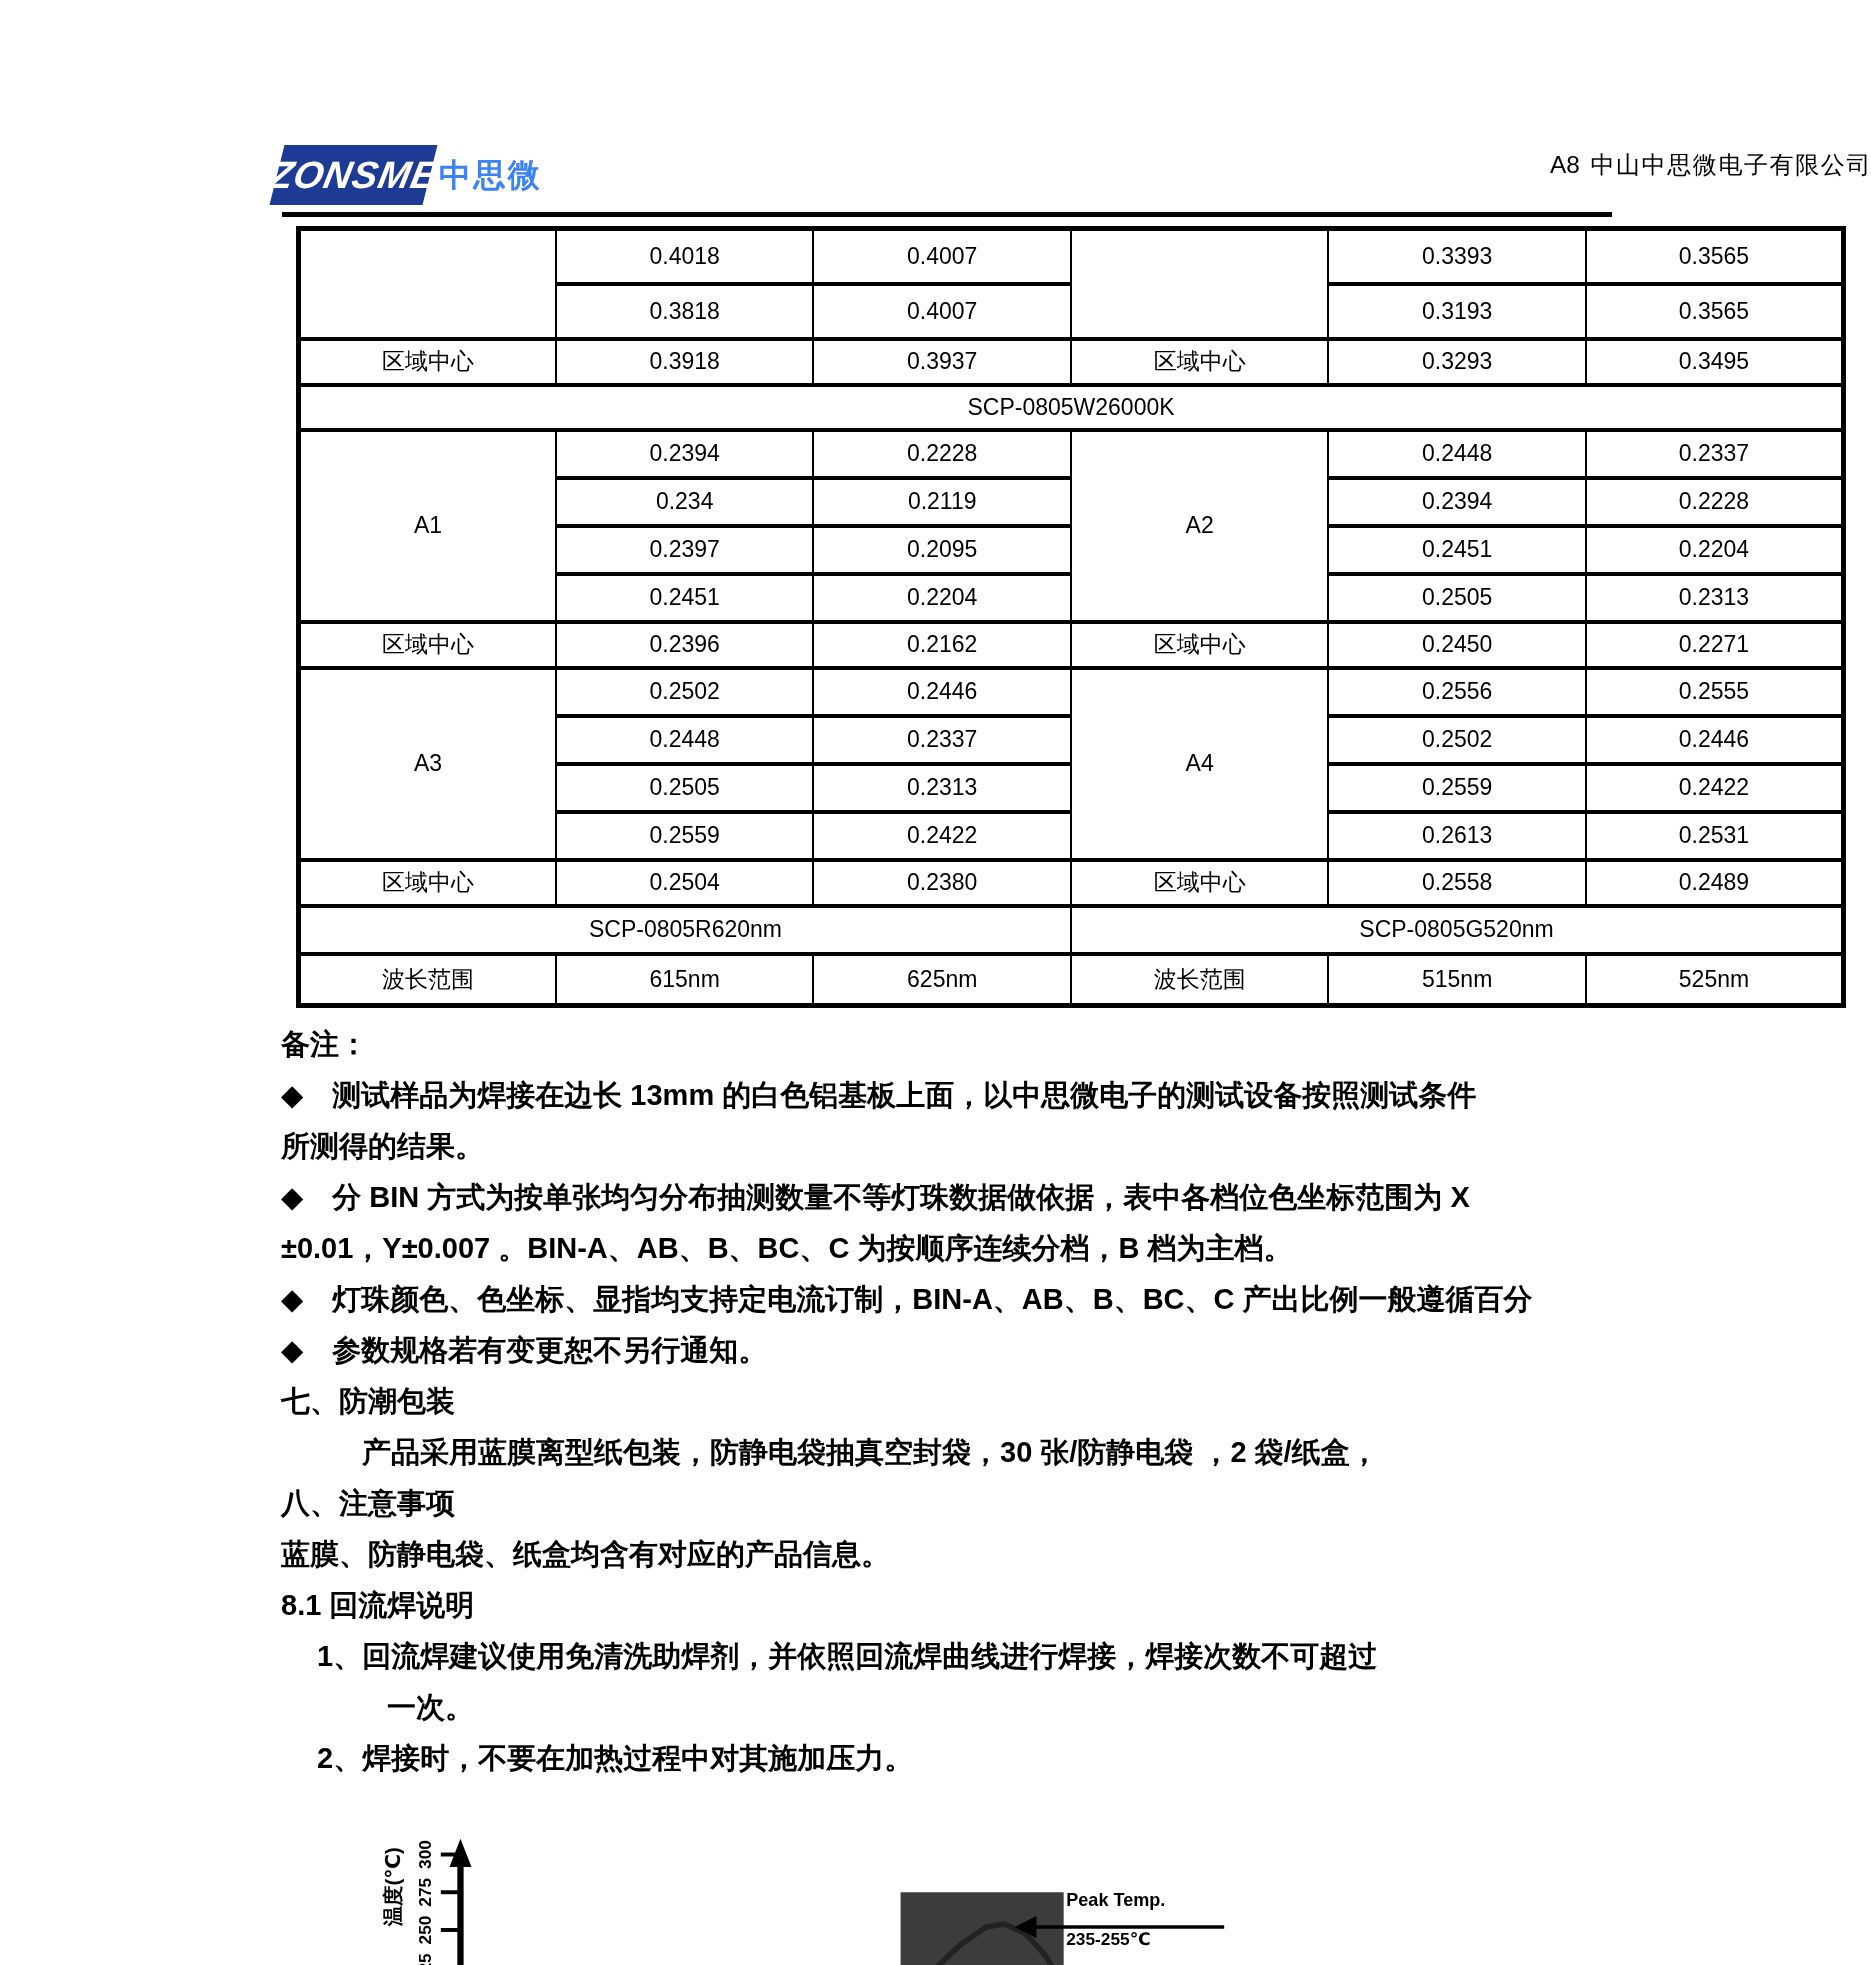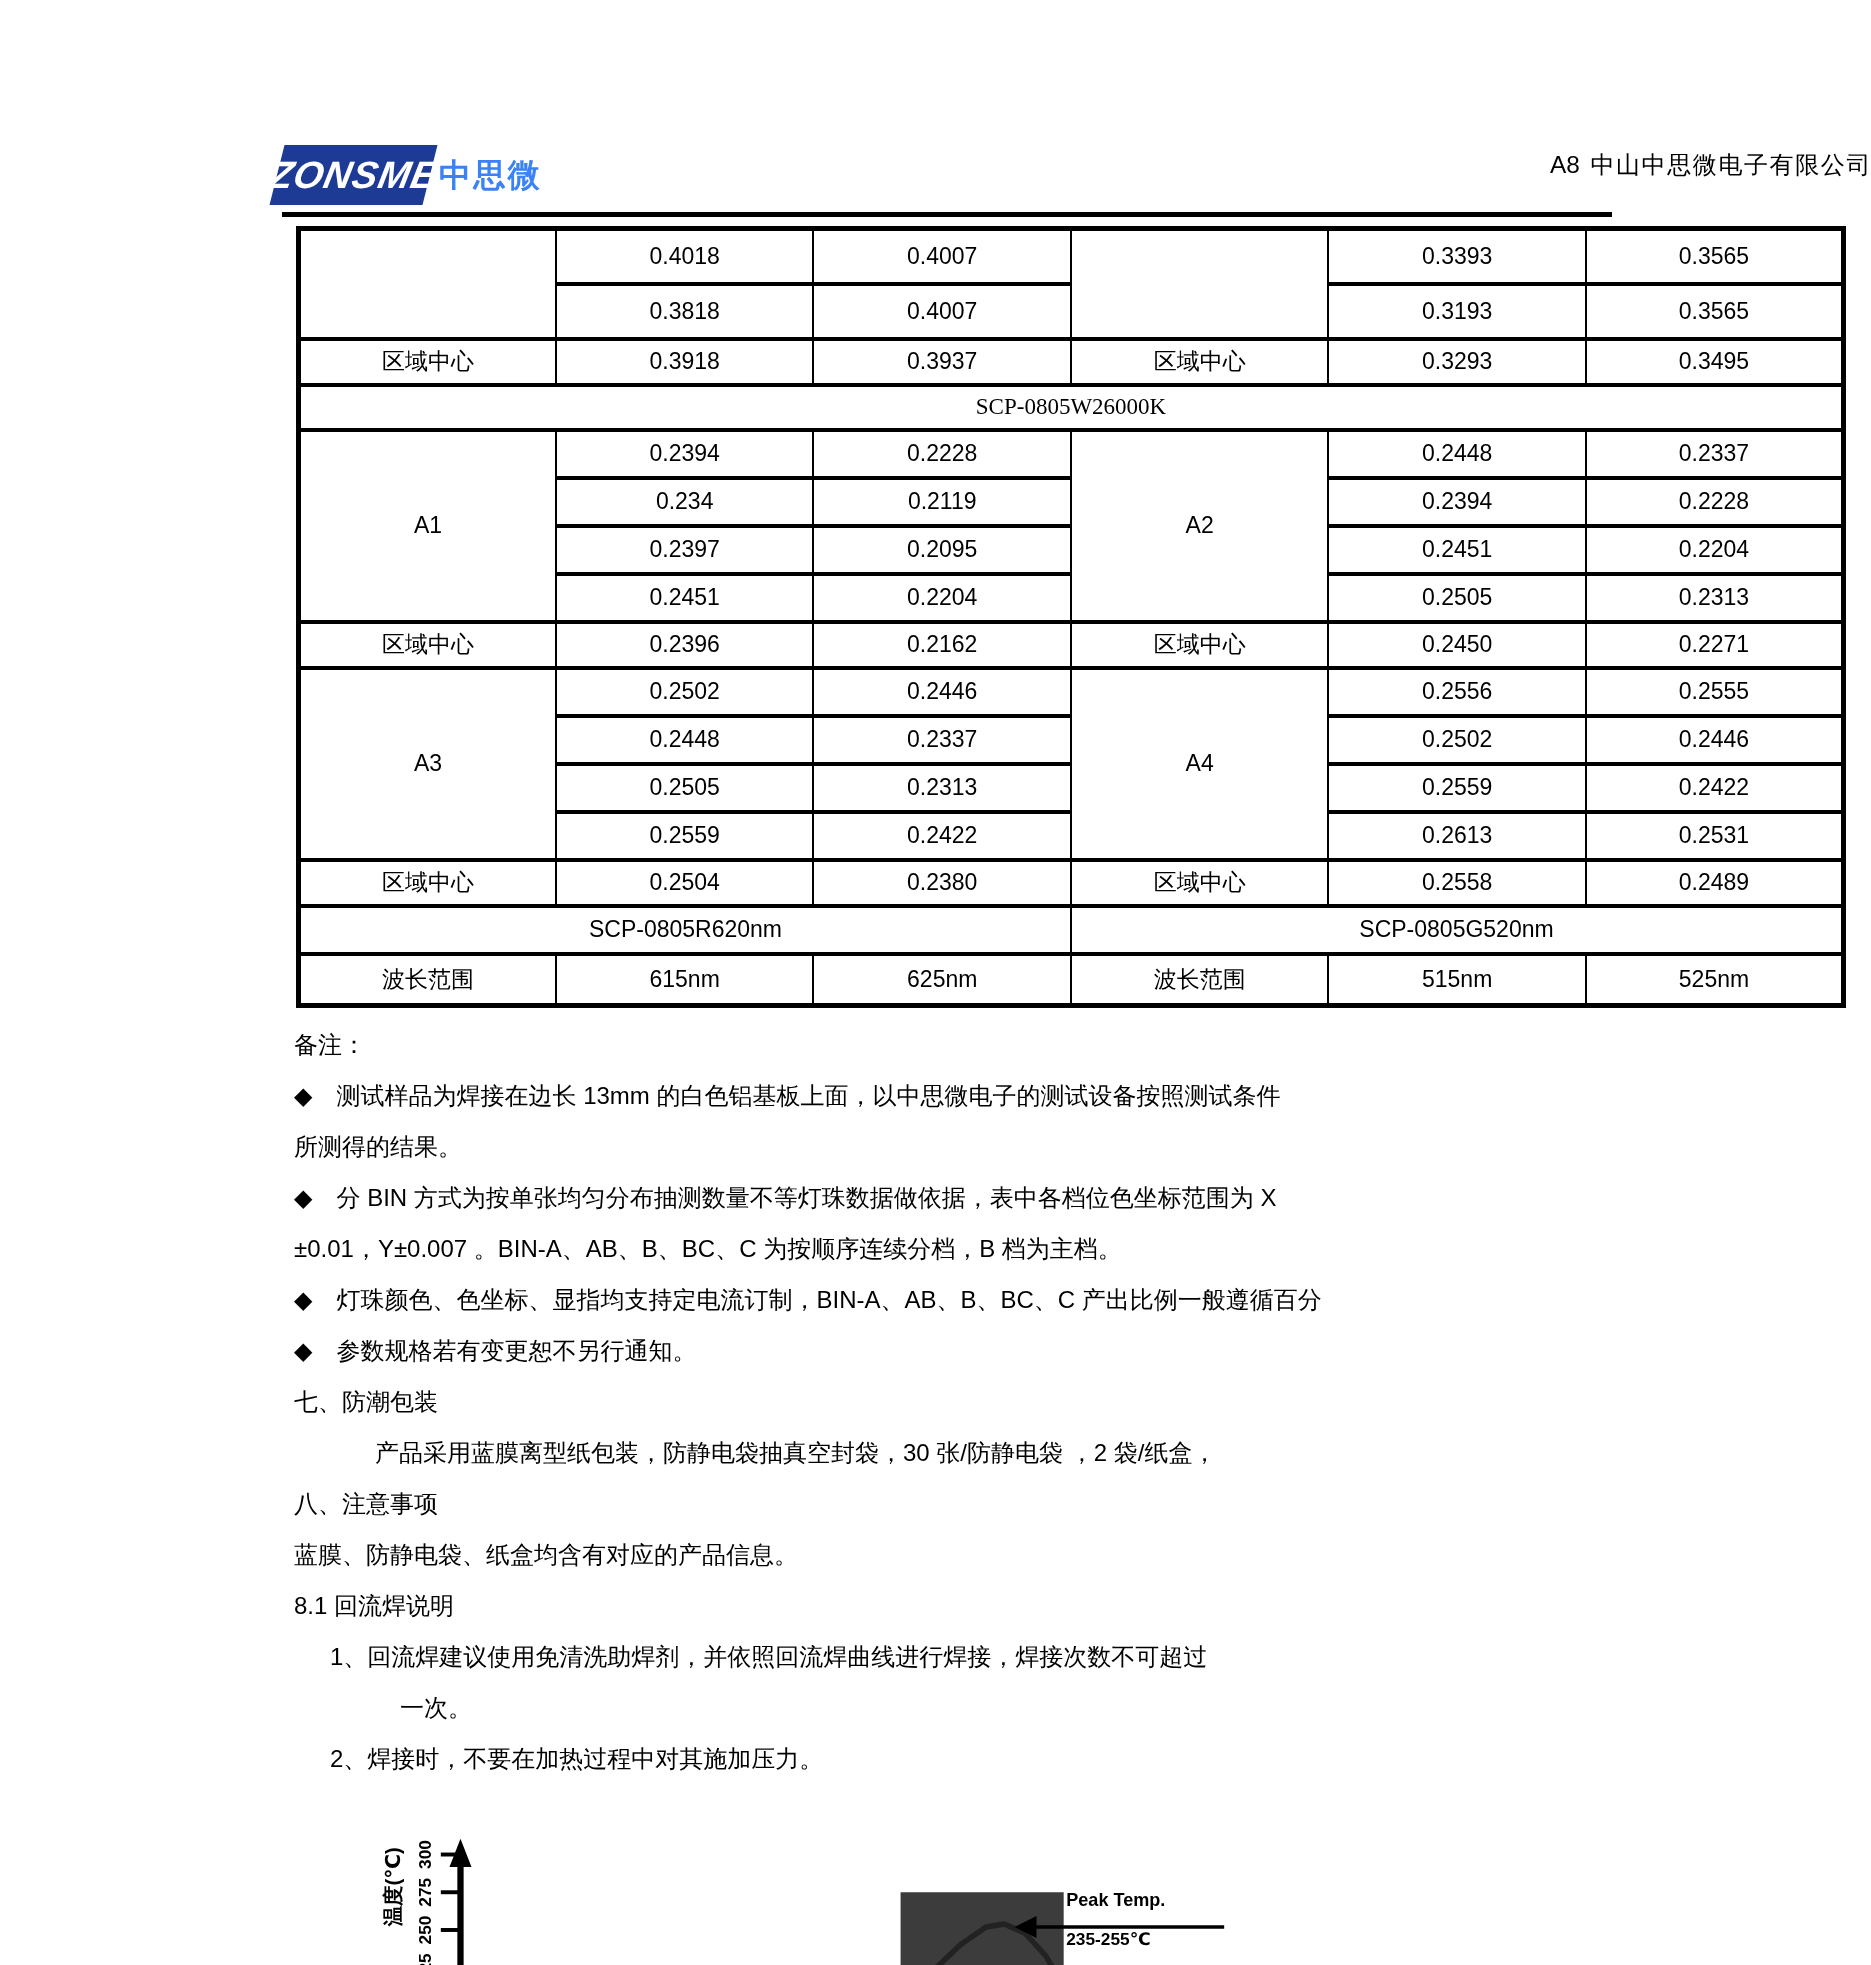--- a/index.html
+++ b/index.html
@@ -34,25 +34,25 @@
   table.bin{
     position:absolute;left:296px;top:226px;width:1550px;
     border-collapse:collapse;table-layout:fixed;
     border:5.1px solid #000;
   }
   table.bin td{
     border:2px solid #000;border-top-width:4.3px;border-bottom-width:4.3px;
     text-align:center;vertical-align:middle;font-size:23px;
     padding:0;overflow:hidden;white-space:nowrap;
   }
-  tr.rha{height:55px;} tr.rhb{height:46px;} tr.rhc{height:45px;font-family:Liberation Serif, serif;}
+  tr.rha{height:55px;} tr.rhb{height:46px;} tr.rhc{height:45px;}
   tr.rhd{height:48px;} tr.rhe{height:52px;}
 
   
-  .notes{position:absolute;left:294px;top:1019px;width:1399px;font-size:24px;}
+  .notes{position:absolute;left:281px;top:1019px;width:1399px;font-size:29px;font-weight:bold;}
   .notes .nl{height:51px;line-height:51px;white-space:nowrap;}
   .ind-a{padding-left:81px;}
   .ind-b{padding-left:36px;}
   .ind-c{padding-left:106px;}
 
   
   .chart-wrap{position:absolute;left:346px;top:1816px;width:1085px;height:621px;}
   svg text{font-family:"Liberation Sans","DejaVu Sans",sans-serif;fill:#000;}
 </style>
 </head>

